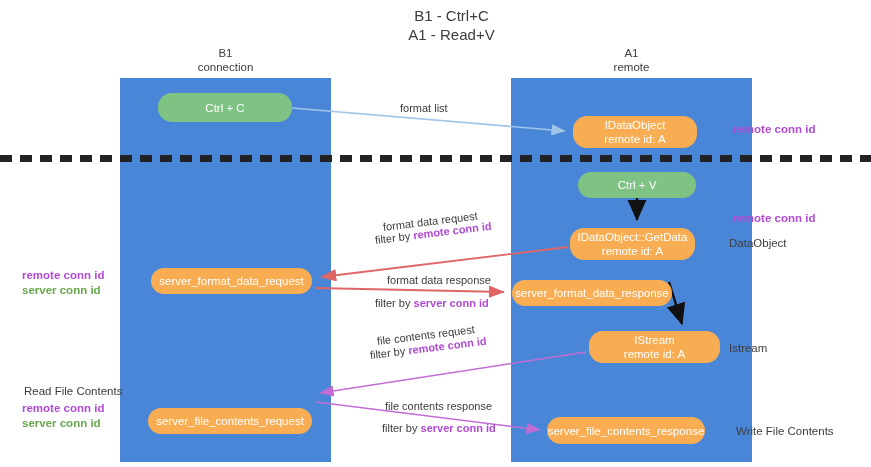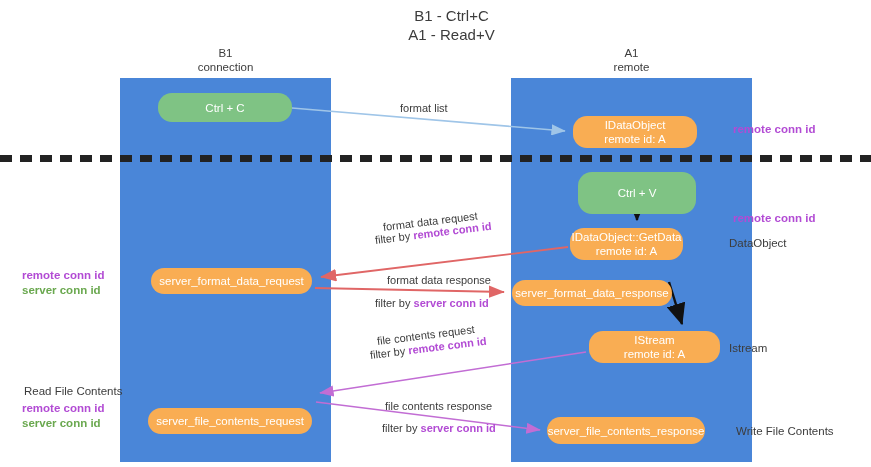--- a/index.html
+++ b/index.html
@@ -69,22 +69,22 @@
     padding: 8px 4px;
     border-radius: 14px;
   }
   .node.green { background: #7fc384; }
   .node.orange { background: #f9ad53; }
   .node .l2 { display: block; }
 
   
   #node-ctrl-c   { left: 158px; top: 93px;  width: 134px; height: 29px; }
   #node-idataobject { left: 573px; top: 116px; width: 124px; height: 32px; }
-  #node-ctrl-v   { left: 578px; top: 172px; width: 118px; height: 42px; }
-  #node-getdata  { left: 570px; top: 228px; width: 113px; height: 32px; }
+  #node-ctrl-v   { left: 578px; top: 172px; width: 118px; height: 26px; }
+  #node-getdata  { left: 570px; top: 228px; width: 125px; height: 32px; }
   #node-sfdreq   { left: 151px; top: 268px; width: 161px; height: 26px; }
   #node-sfdresp  { left: 512px; top: 280px; width: 160px; height: 26px; text-align: right; }
   #node-istream  { left: 589px; top: 331px; width: 131px; height: 32px; }
   #node-sfcreq   { left: 148px; top: 384px; width: 164px; height: 26px; margin-top: 24px; }
   #node-sfcresp  { left: 547px; top: 417px; width: 158px; height: 27px; }
 
   
   .side-label {
     font-size: 11.5px;
     line-height: 15px;

